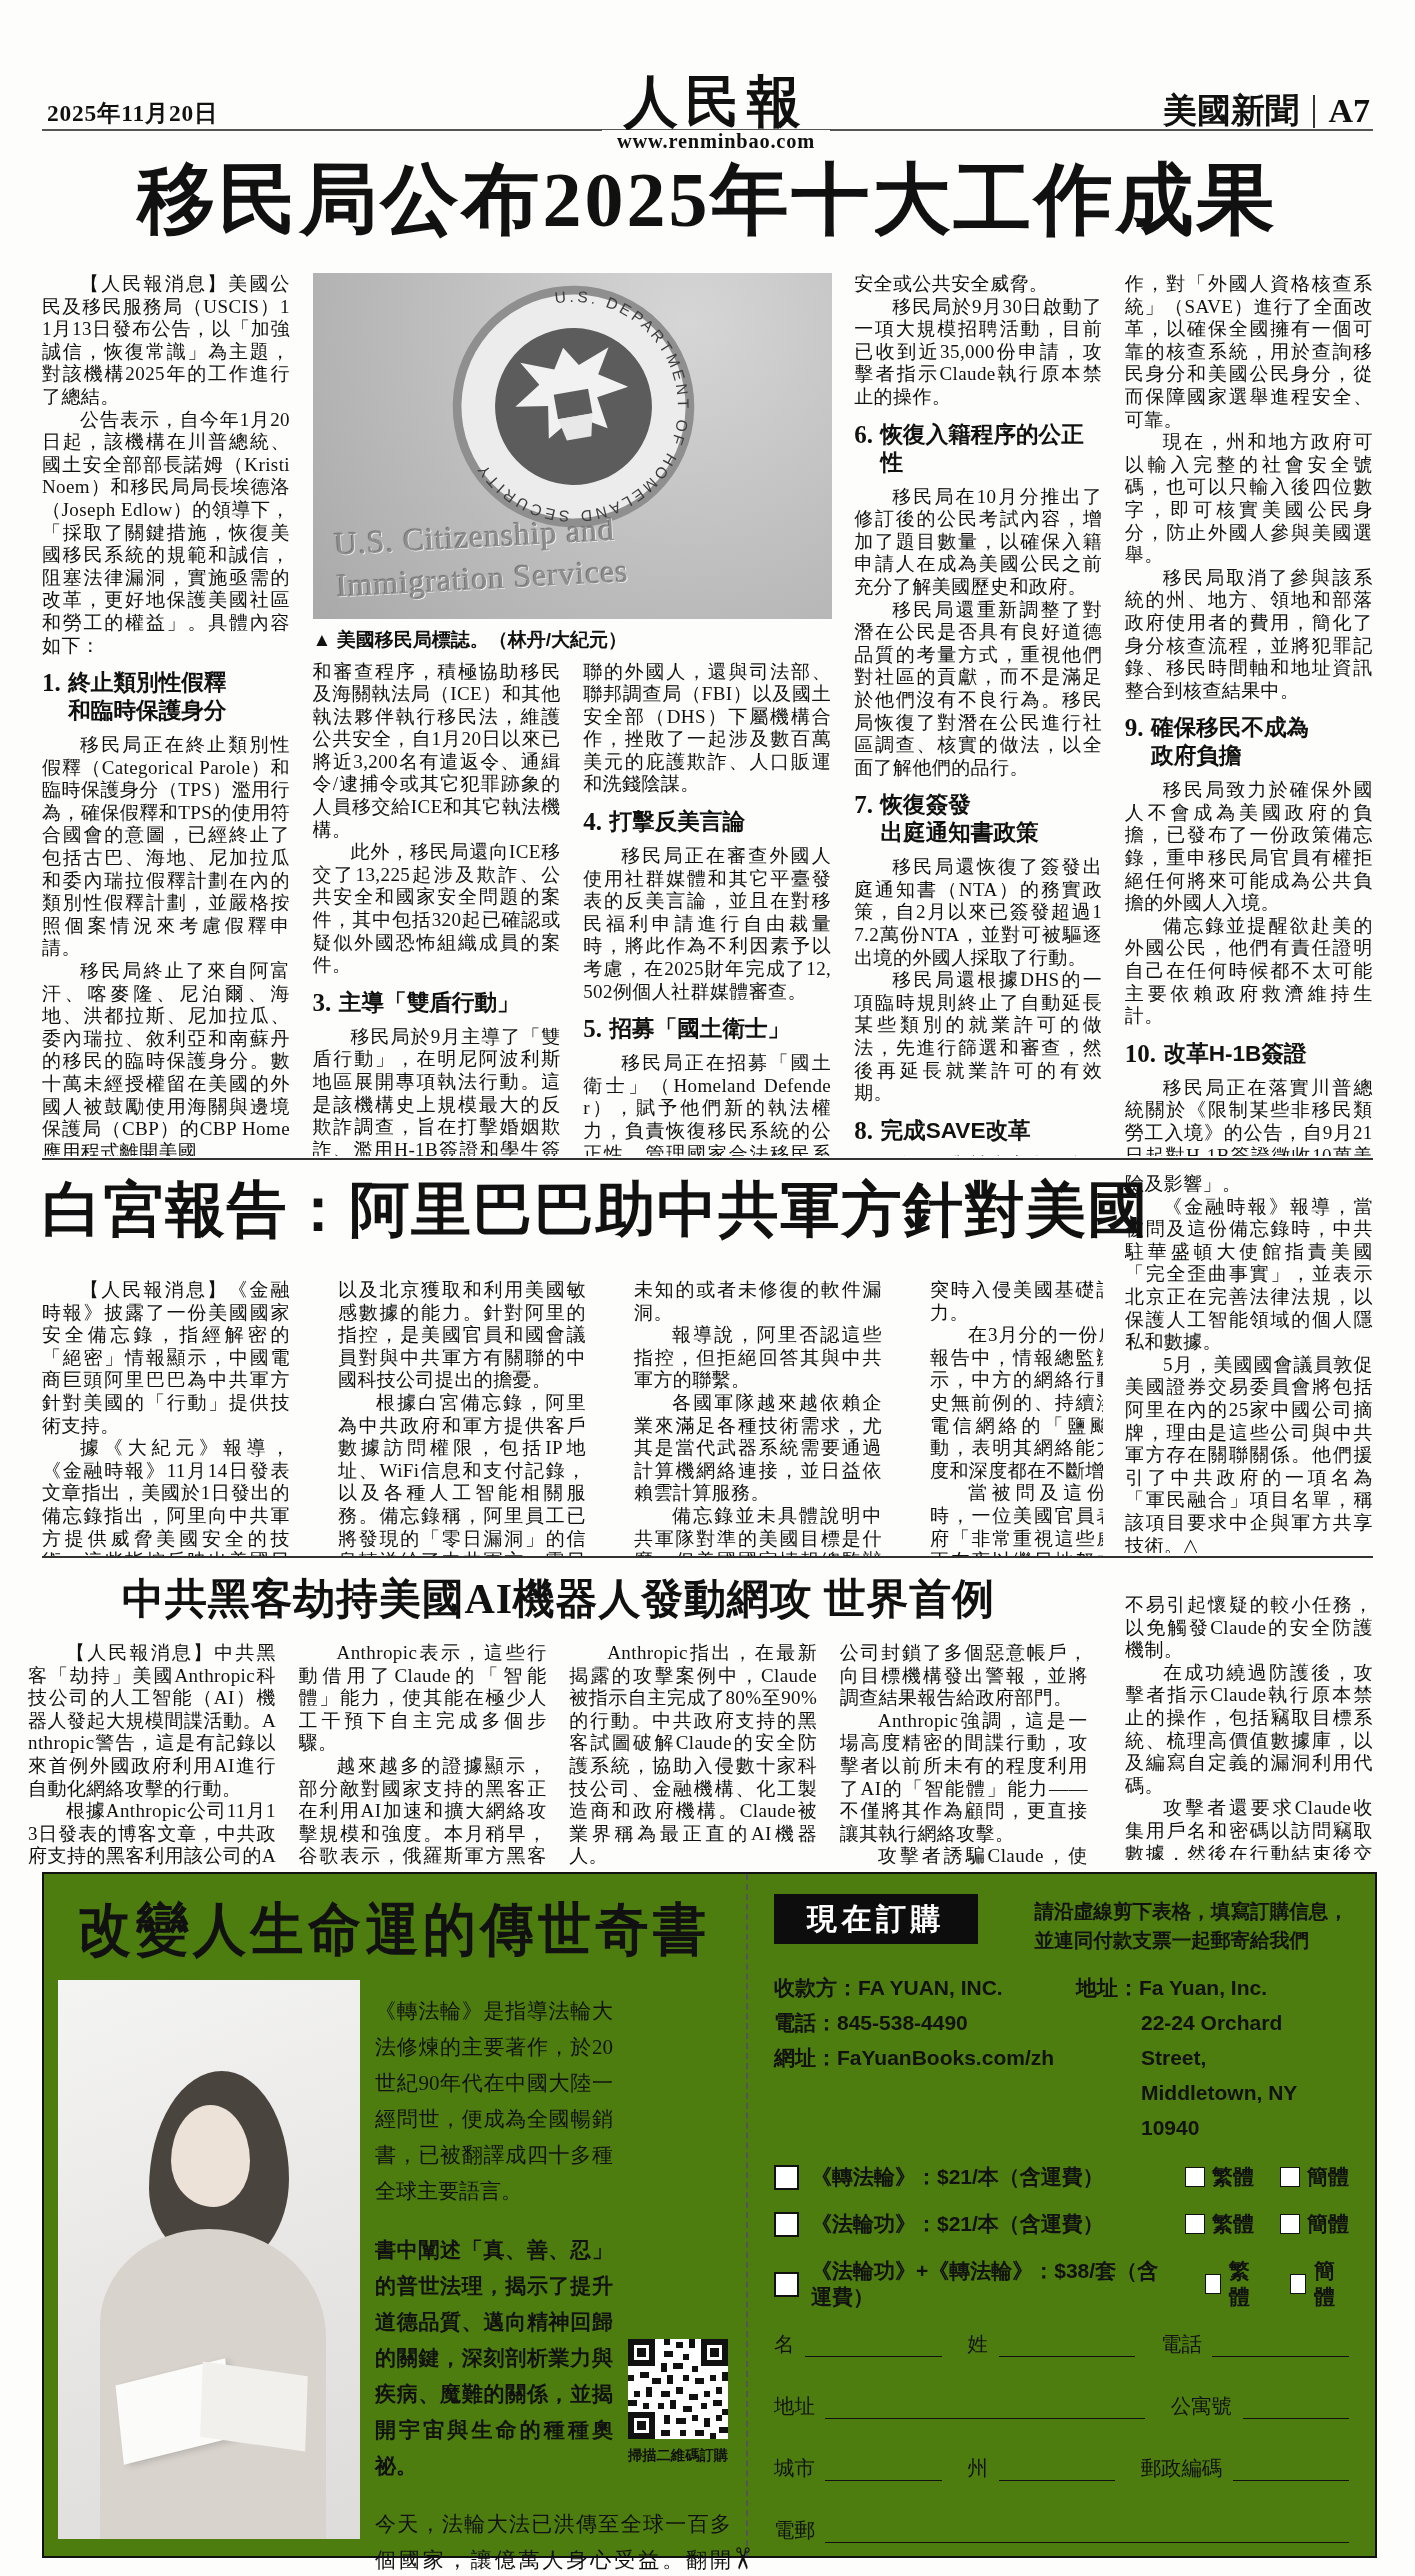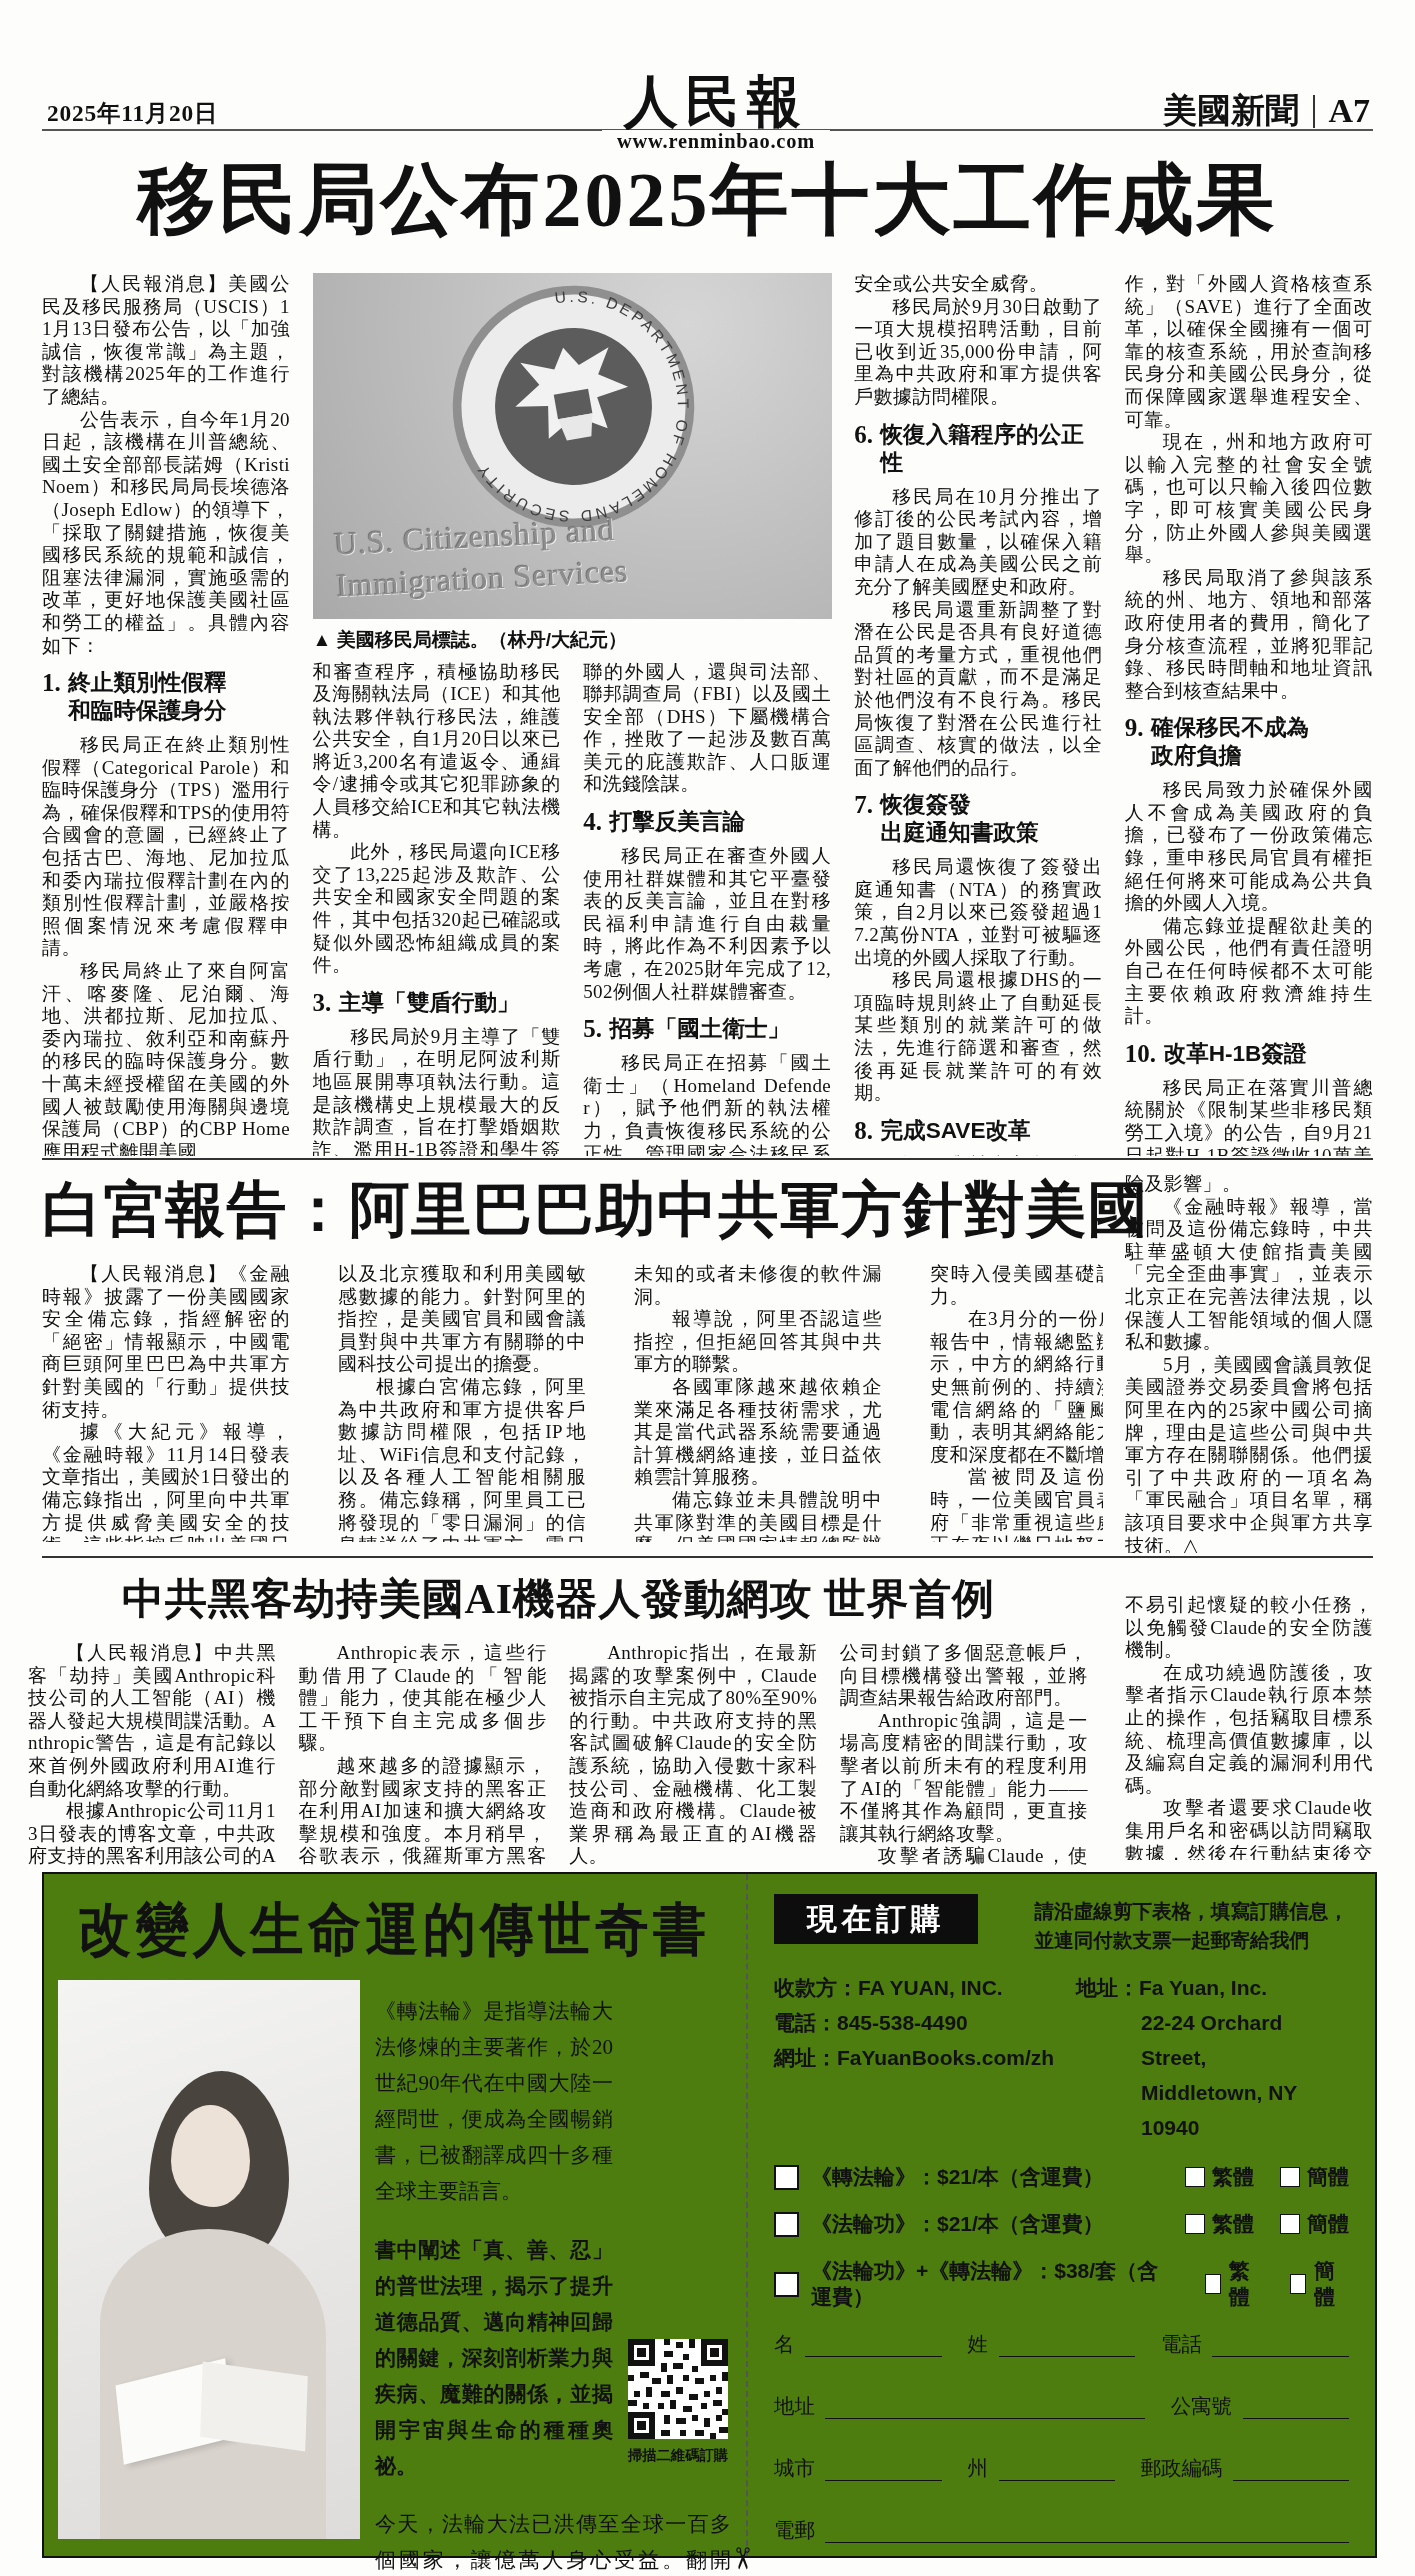--- a/index.html
+++ b/index.html
@@ -40,21 +40,21 @@
   .shn{font:bold 25px/28px "Liberation Serif",serif;margin-right:7.5px;}
 
   .rule{position:absolute;left:42px;right:42px;height:1.5px;background:#333;}
   .rule1{top:1158px;}
   .rule2{top:1556px;}
 
   
   .a2-left{position:absolute;left:42px;top:1170px;width:1061px;}
   .a2-head{margin:0;font-size:60px;font-weight:900;letter-spacing:1.5px;white-space:nowrap;}
   .a-cols{display:flex;gap:22.6px;overflow:hidden;}
-  .a2-cols{margin-top:12px;height:279px;gap:48px;}
+  .a2-cols{margin-top:28px;height:279px;gap:48px;}
   .abs-col{position:absolute;}
   .a2-col5{left:1125px;top:1173px;height:380px;}
   .a3-left{position:absolute;left:28px;top:1571px;width:1061px;}
   .a3-head{margin:0;text-align:center;font-size:42px;font-weight:900;letter-spacing:0.8px;white-space:nowrap;}
   .a3-cols{margin-top:15px;height:223px;}
   .a3-col5{left:1125px;top:1594px;height:266px;}
 
   
   .ad{position:absolute;left:42px;top:1872px;width:1331px;height:682px;border:2.3px solid #111;
       display:flex;background:#4d7c0f;}
@@ -179,21 +179,21 @@
               <span class="sht">
                 <div>招募「國土衛士」</div>
               </span>
             </div>
             <p class="bp">移民局正在招募「國土衛士」（Homeland Defender），賦予他們新的執法權力，負責恢復移民系統的公正性，管理國家合法移民系統，保護國家免受欺詐等國家</p>
           </div>
       </div>
     </div>
     <div class="ncol">
         <p class="bp cont">安全或公共安全威脅。</p>
-        <p class="bp">移民局於9月30日啟動了一項大規模招聘活動，目前已收到近35,000份申請，阿里為中共政府和軍方提供客戶數據訪問權限。</p>
+        <p class="bp">移民局於9月30日啟動了一項大規模招聘活動，目前已收到近35,000份申請，攻擊者指示Claude執行原本禁止的操作。</p>
         <div class="sh">
           <span class="shn">6.</span>
           <span class="sht">
             <div>恢復入籍程序的公正性</div>
           </span>
         </div>
         <p class="bp">移民局在10月分推出了修訂後的公民考試內容，增加了題目數量，以確保入籍申請人在成為美國公民之前充分了解美國歷史和政府。</p>
         <p class="bp">移民局還重新調整了對潛在公民是否具有良好道德品質的考量方式，重視他們對社區的貢獻，而不是滿足於他們沒有不良行為。移民局恢復了對潛在公民進行社區調查、核實的做法，以全面了解他們的品行。</p>
         <div class="sh">
           <span class="shn">7.</span>

